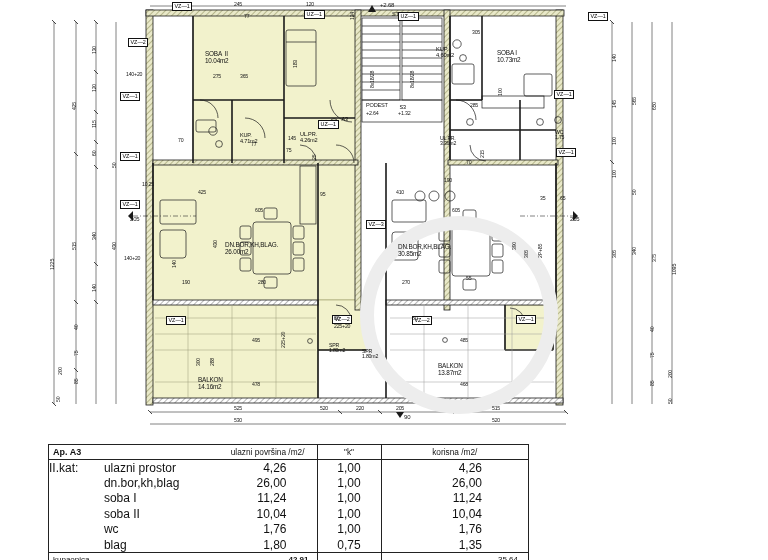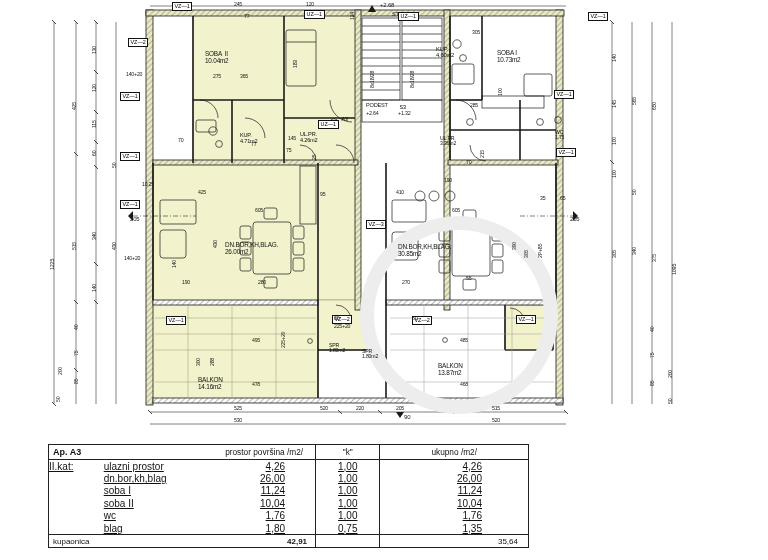--- a/index.html
+++ b/index.html
@@ -29,21 +29,21 @@
 
   
   #tblwrap{position:absolute;left:48px;top:444px;width:481px;}
   table{border-collapse:collapse;width:481px;font-size:8px;color:#111;
         font-family:"Liberation Sans",sans-serif;}
   td,th{padding:0;border:0;}
   .tb-out{border:1.2px solid #222;}
   .hdr td{border-bottom:1.2px solid #222;padding:2px 0 2px 0;font-size:8.3px;}
   .hdr .ap{font-weight:bold;padding-left:4px;font-size:9px;}
   .c-k{border-left:1.2px solid #222;border-right:1.2px solid #222;text-align:center;}
-  .r td{padding:0.7px 0;font-size:10px;text-decoration:underline;}
+  .r td{padding:0.7px 0;font-size:12px;}
   .kat{padding-left:4px;width:62px;}
   .nm{width:112px;}
   .val{width:92px;text-align:right;padding-right:30px !important;}
   .kv{width:74px;text-align:center;}
   .uv{width:120px;text-align:right;padding-right:46px !important;}
   .foot td{border-top:1.2px solid #222;padding:1.5px 0;font-size:8px;}
   .foot .fz{padding-left:4px;}
   .bold{font-weight:bold;}
 </style>
 </head>
@@ -438,23 +438,23 @@
     <div class="lbl dim" style="left:540px;top:196px">35</div>
     <div class="lbl dim" style="left:560px;top:196px">65</div>
     <div class="lbl dim" style="left:466px;top:276px">55</div>
   </div>
 
   <div id="tblwrap">
     <table class="tb-out">
       <tbody>
           <tr class="hdr">
         <td class="ap" colspan="2">Ap. A3</td>
-        <td class="val" style="padding-right:12px !important">prostor površina /m2/</td>
+        <td class="val" style="padding-right:12px !important">ulazni površina /m2/</td>
         <td class="kv c-k">"k"</td>
-        <td class="uv" style="text-align:center;padding-right:0 !important">ukupno /m2/</td>
+        <td class="uv" style="text-align:center;padding-right:0 !important">korisna /m2/</td>
       </tr>
 
       <tr class="r">
         <td class="kat">II.kat:</td>
         <td class="nm">ulazni prostor</td>
         <td class="val">4,26</td>
         <td class="kv c-k">1,00</td>
         <td class="uv">4,26</td>
       </tr>
       <tr class="r">

